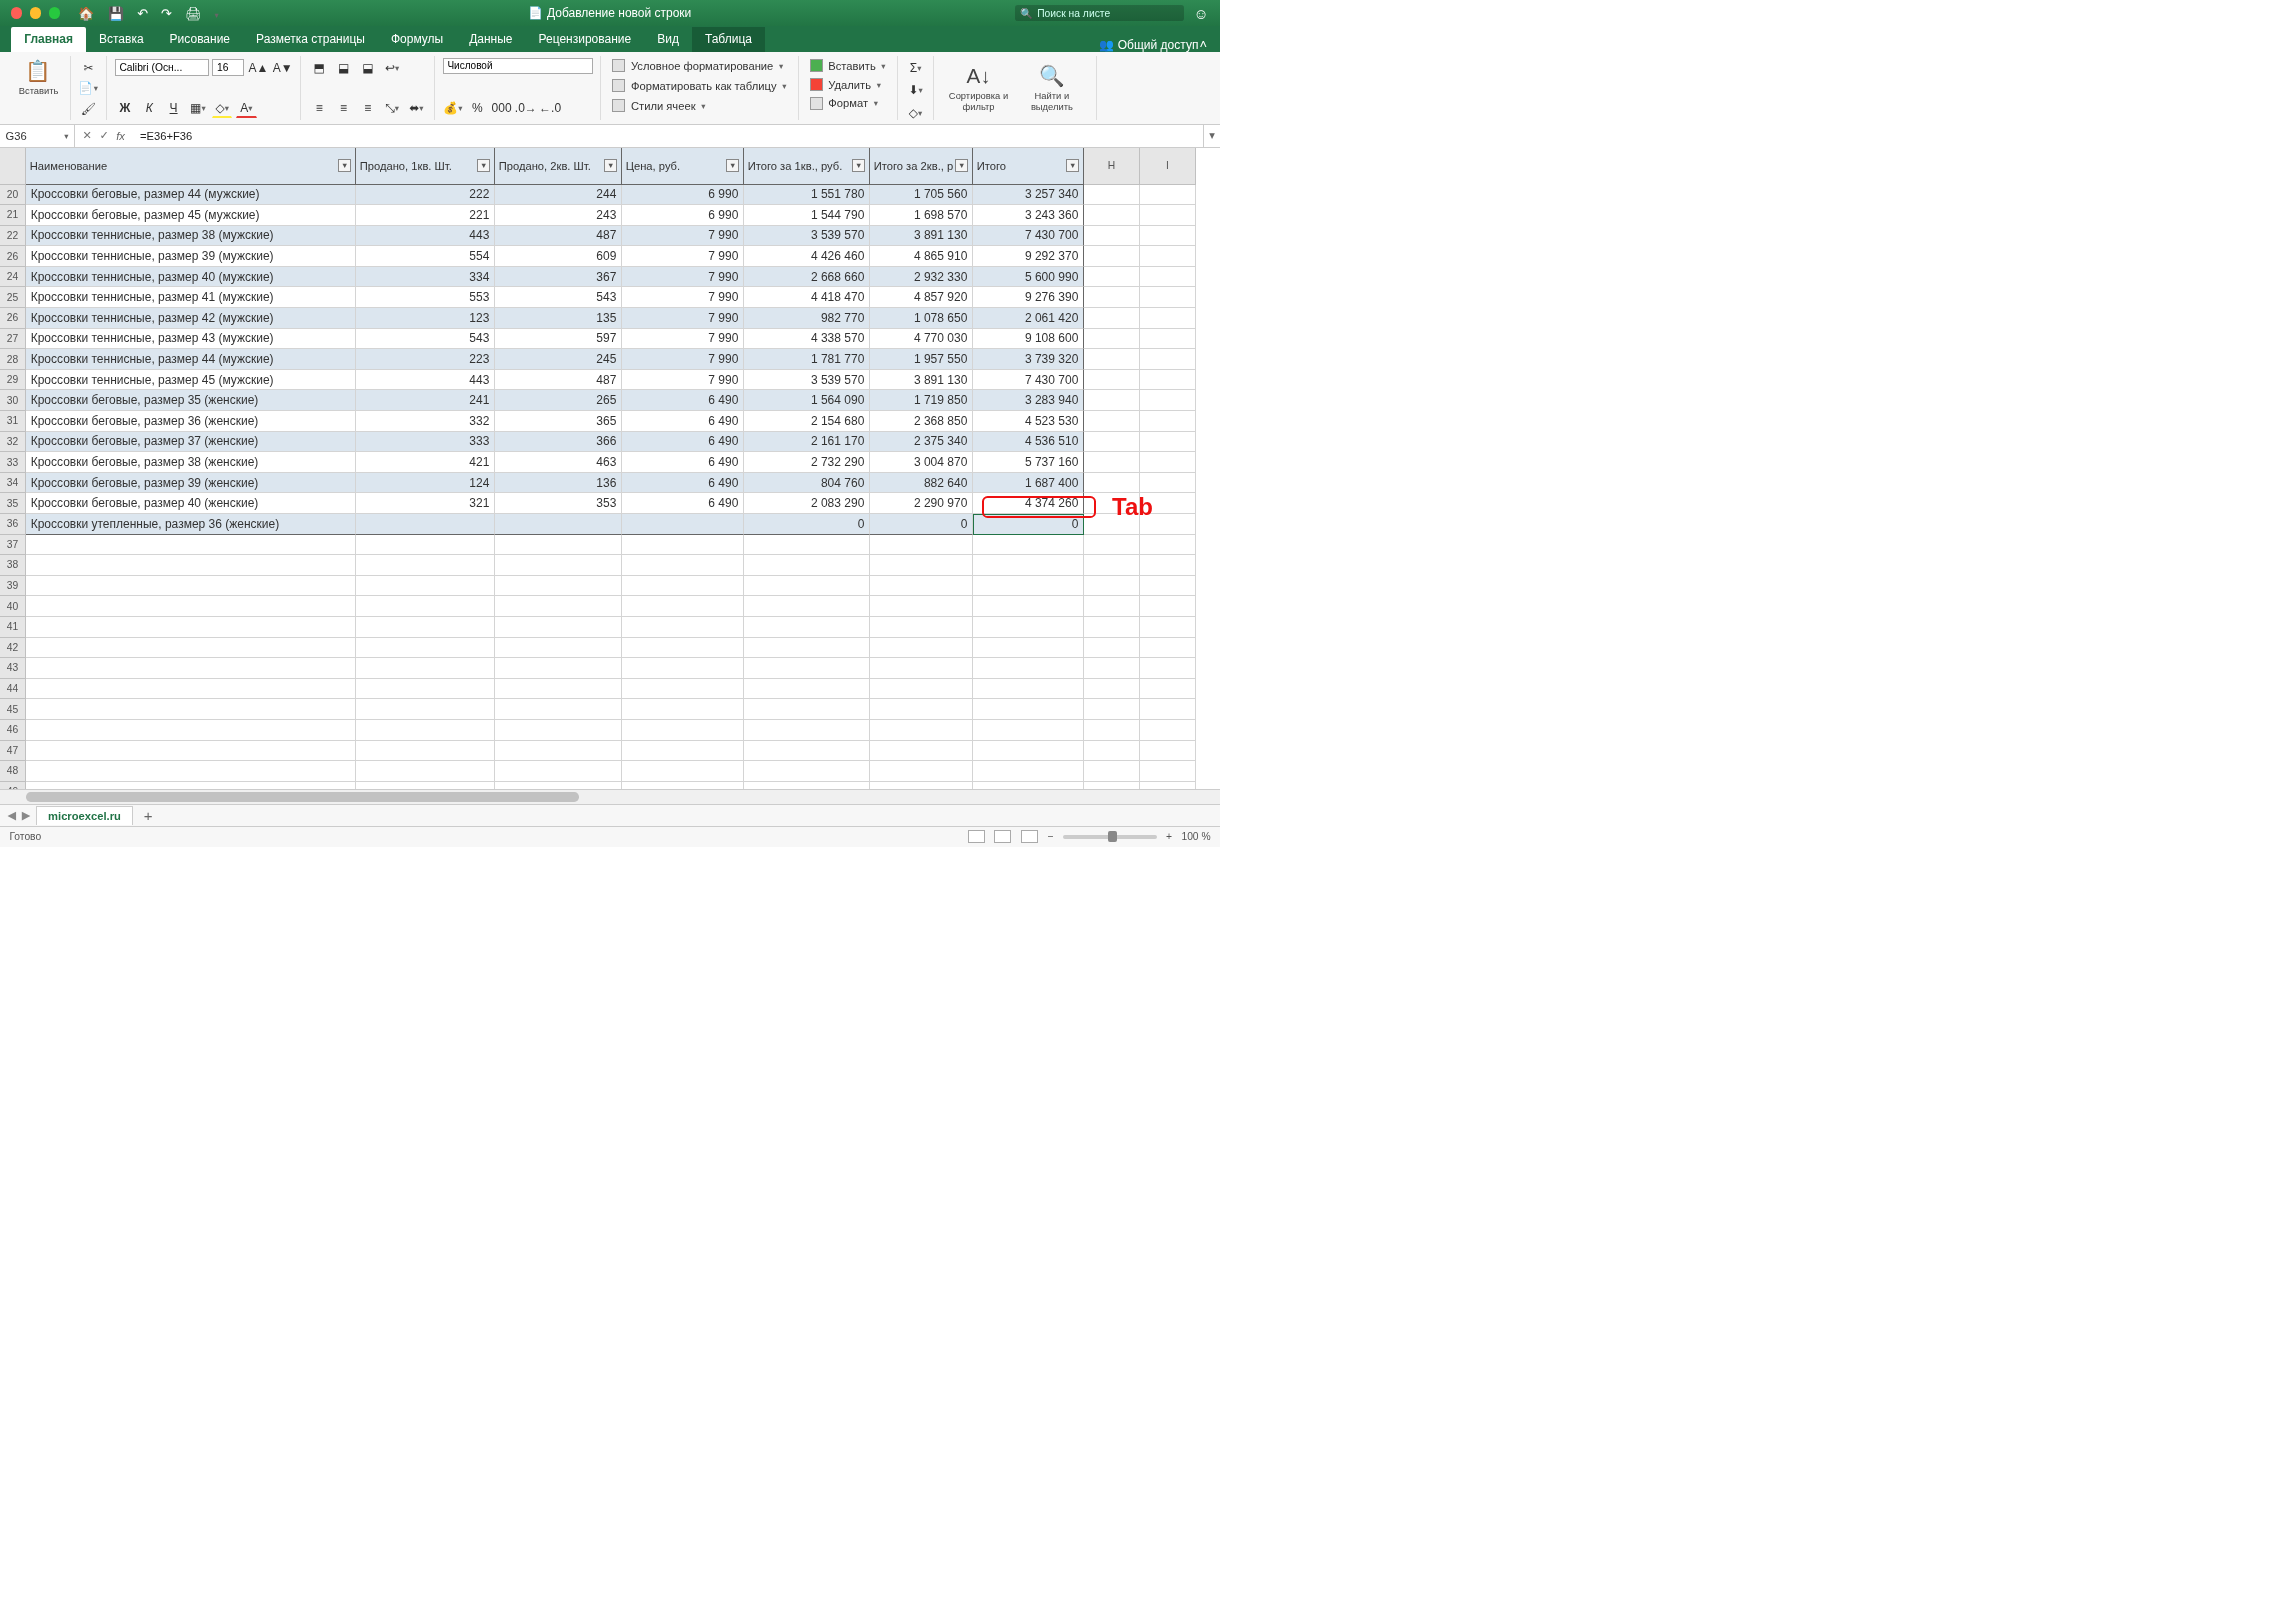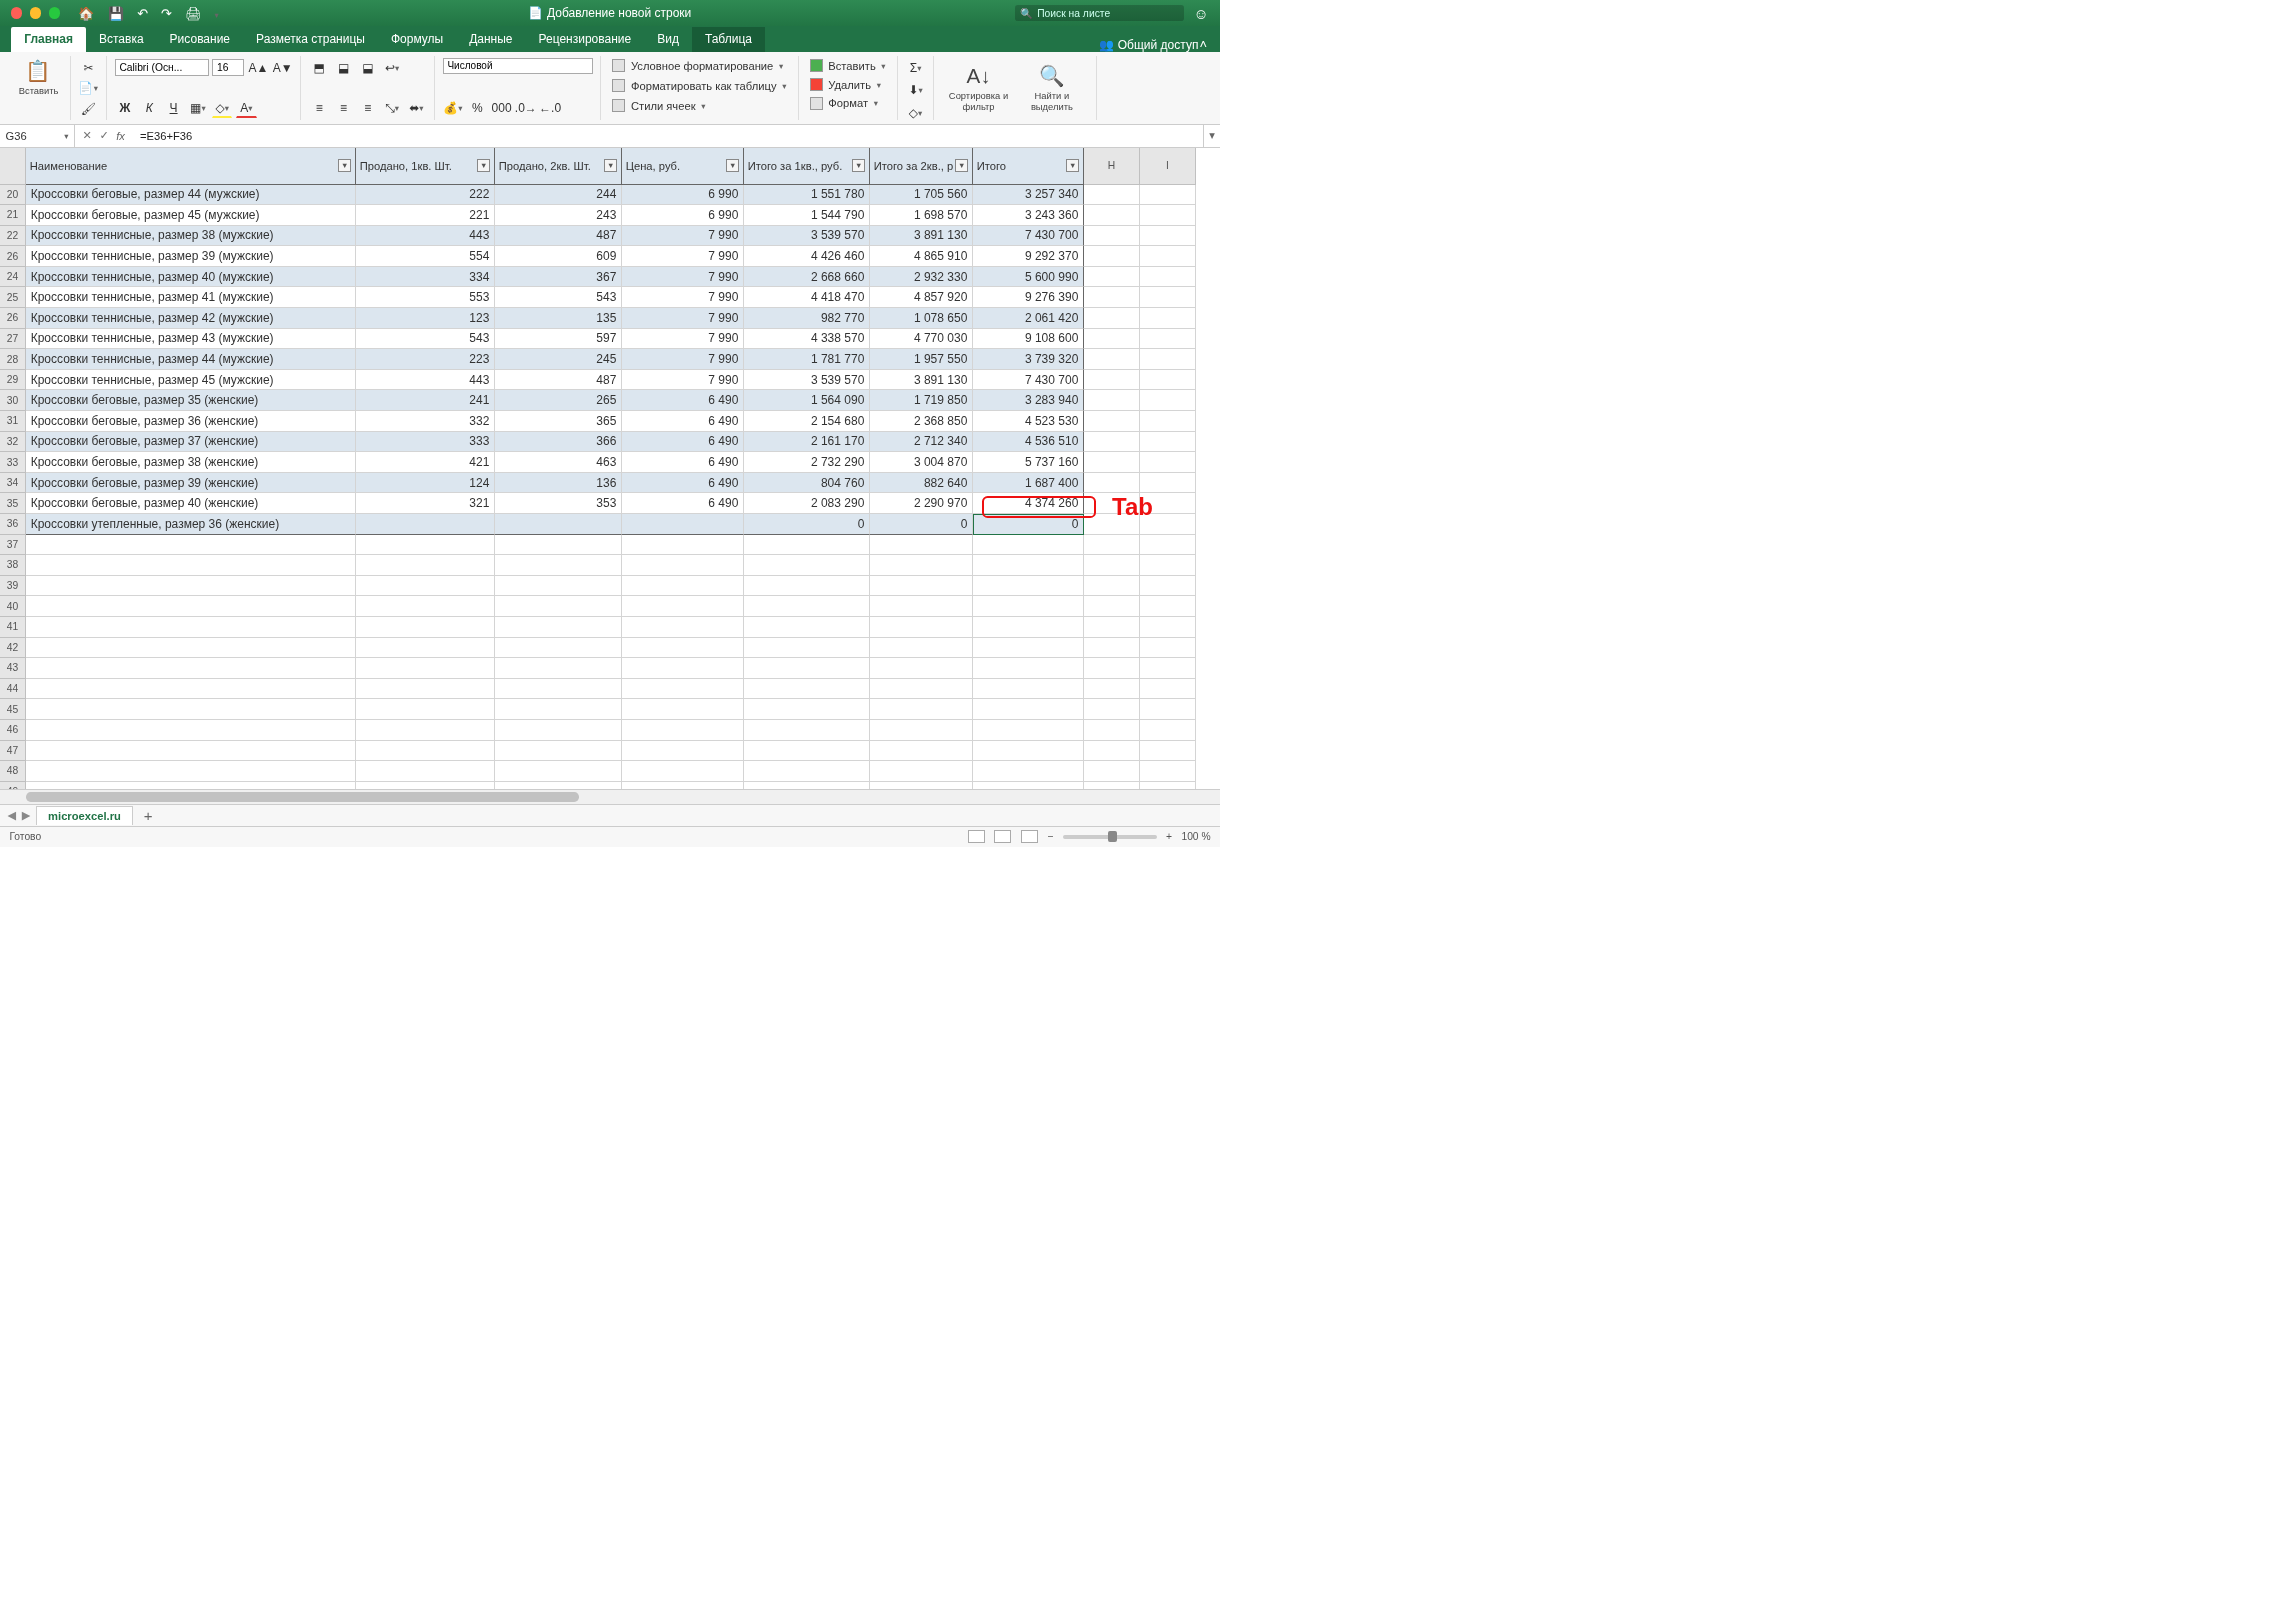--- a/index.html
+++ b/index.html
@@ -402,21 +402,21 @@
       <div class="cell band0 num">2 368 850</div>
       <div class="cell band0 num tbl-r">4 523 530</div>
       <div class="cell"></div>
       <div class="cell"></div>
       <div class="rowhdr">32</div>
       <div class="cell band1">Кроссовки беговые, размер 37 (женские)</div>
       <div class="cell band1 num">333</div>
       <div class="cell band1 num">366</div>
       <div class="cell band1 num">6 490</div>
       <div class="cell band1 num">2 161 170</div>
-      <div class="cell band1 num">2 712 340</div>
+      <div class="cell band1 num">2 375 340</div>
       <div class="cell band1 num tbl-r">4 536 510</div>
       <div class="cell"></div>
       <div class="cell"></div>
       <div class="rowhdr">33</div>
       <div class="cell band0">Кроссовки беговые, размер 38 (женские)</div>
       <div class="cell band0 num">421</div>
       <div class="cell band0 num">463</div>
       <div class="cell band0 num">6 490</div>
       <div class="cell band0 num">2 732 290</div>
       <div class="cell band0 num">3 004 870</div>

